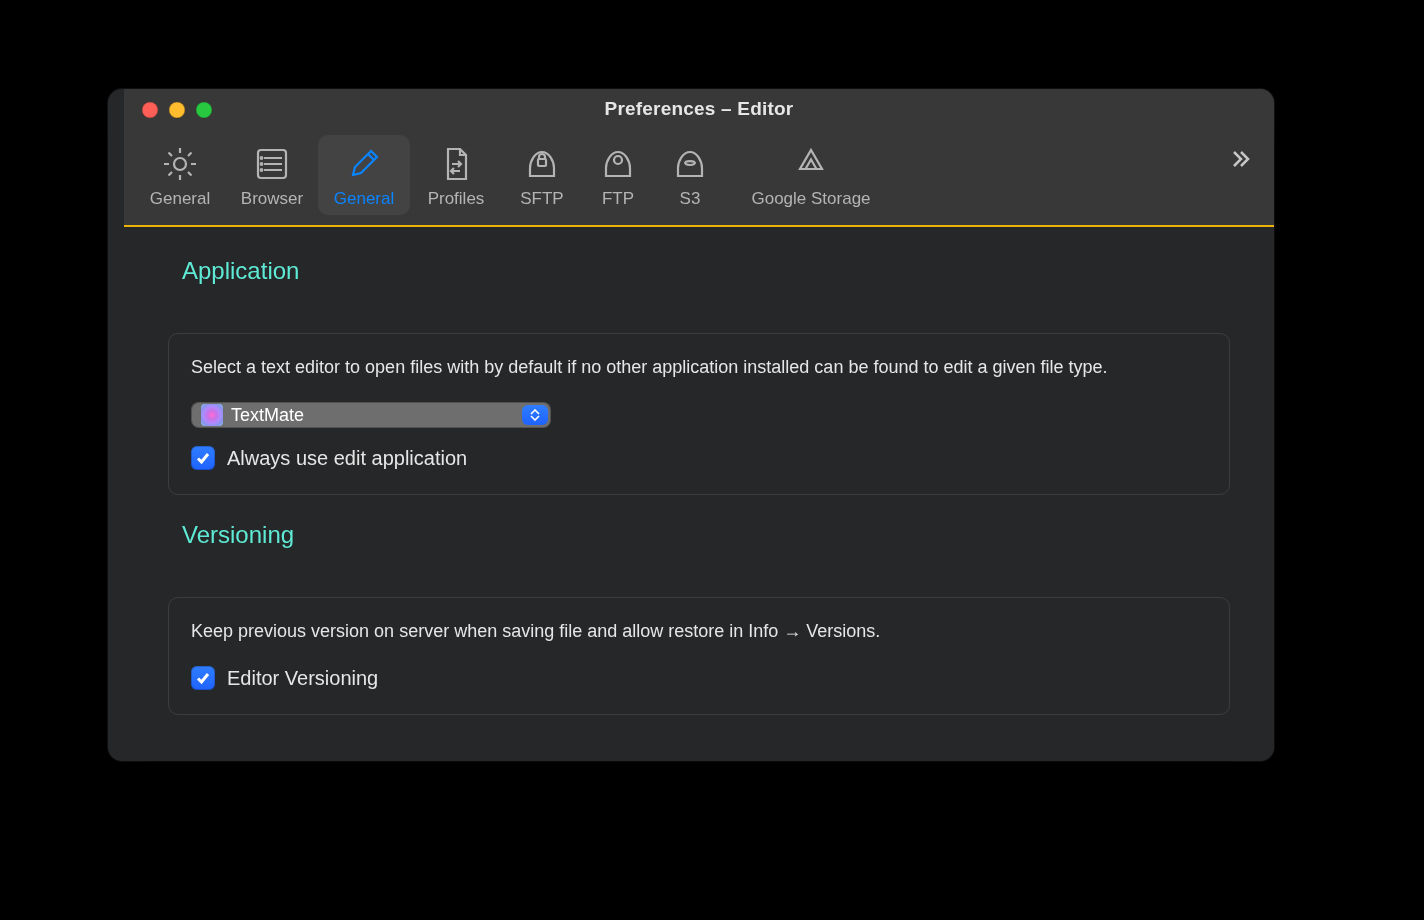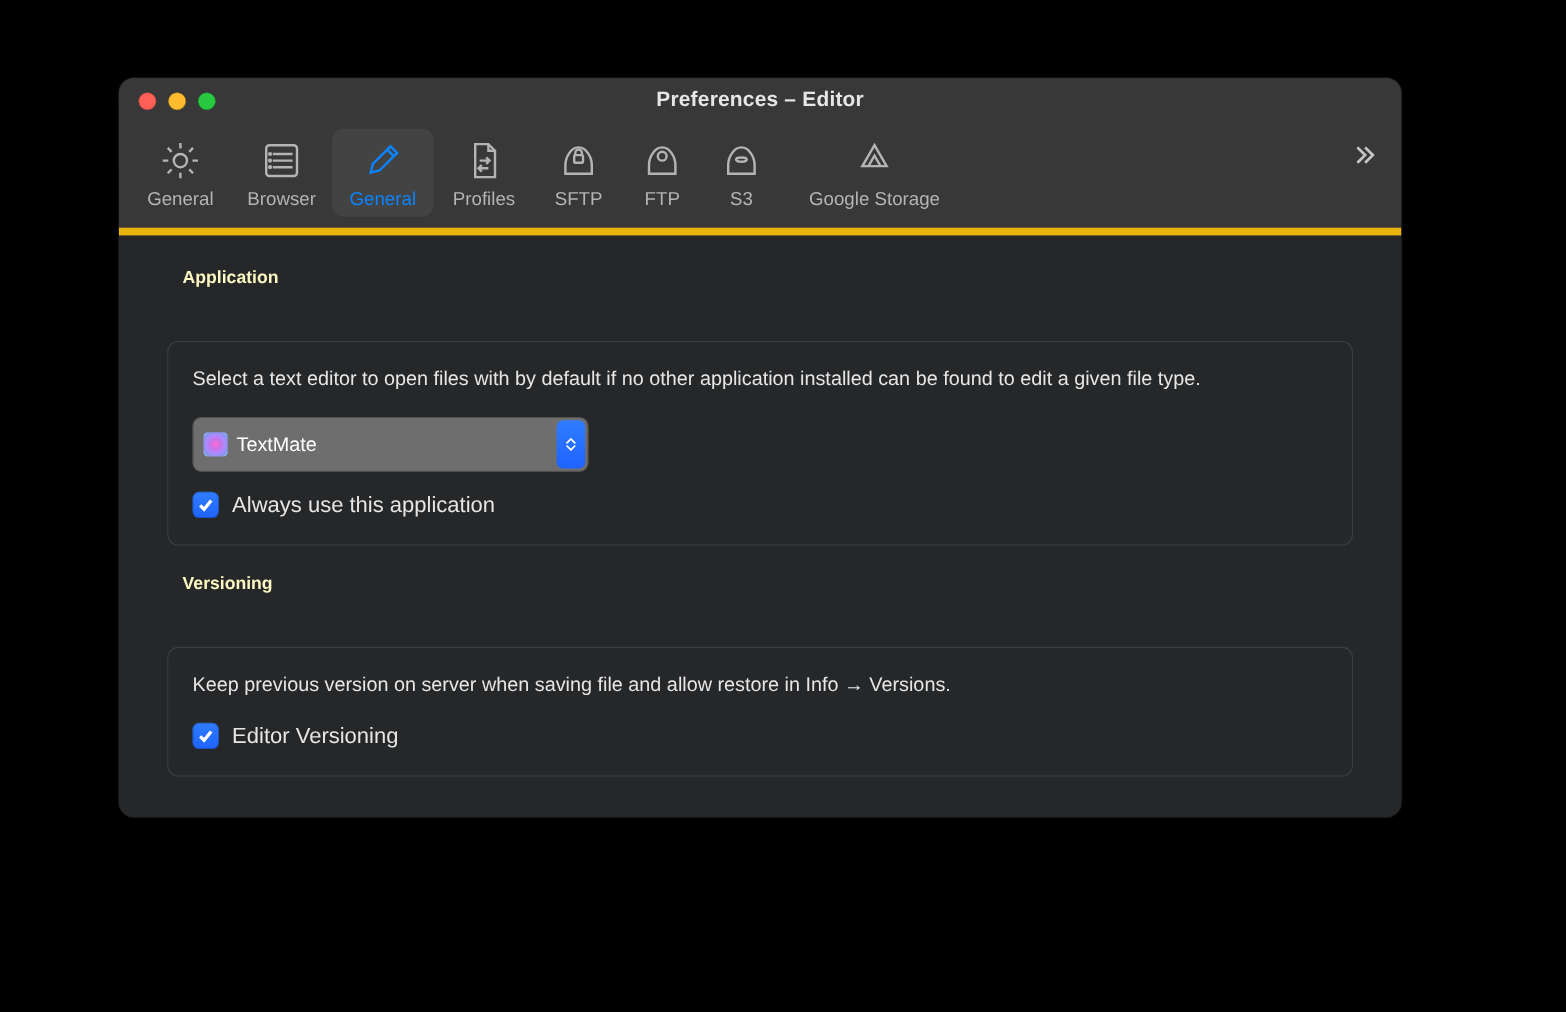--- a/index.html
+++ b/index.html
@@ -7,27 +7,28 @@
     width: 1424px;
     height: 920px;
     background: #000;
     font-family: -apple-system, BlinkMacSystemFont, "Helvetica Neue", Arial, sans-serif;
     overflow: hidden;
     -webkit-font-smoothing: antialiased;
   }
   .window {
     position: absolute;
     left: 108px;
-    top: 71px;
+    top: 89px;
     width: 1166px;
     height: 672px;
     background: #262729;
     border-radius: 14px;
     box-shadow: 0 20px 60px rgba(0,0,0,0.6), 0 0 0 1px rgba(255,255,255,0.08);
     overflow: hidden;
+    padding-left: 16px;
   }
   .titlebar {
     height: 40px;
     display: flex;
     align-items: center;
     padding: 0 14px;
     position: relative;
     background: #383838;
   }
   .traffic-lights {
@@ -52,21 +53,21 @@
     font-weight: 600;
     font-size: 19px;
     letter-spacing: .2px;
   }
   .toolbar {
     display: flex;
     align-items: flex-start;
     padding: 6px 10px 10px 10px;
     gap: 0;
     background: #383838;
-    border-bottom: 7px solid #eab308;
+    border-bottom: 2px solid #eab308;
     position: relative;
   }
   .toolbar-item {
     display: flex;
     flex-direction: column;
     align-items: center;
     justify-content: flex-start;
     min-width: 92px;
     padding: 6px 10px 6px 10px;
     border-radius: 10px;
@@ -96,23 +97,23 @@
     color: #c6c6c6;
     font-size: 26px;
   }
 
   .content {
     padding: 30px 44px 40px 44px;
     background: #262729;
     color: #e6e6e6;
   }
   .section-title {
-    font-size: 16px;
-    font-weight: 700;
-    color: #fef9c3;
+    font-size: 24px;
+    font-weight: 400;
+    color: #5eead4;
     margin-bottom: 6px;
     margin-left: 14px;
   }
   .box {
     border: 1px solid rgba(255,255,255,0.10);
     border-radius: 10px;
     padding: 20px 22px 24px 22px;
     background: rgba(255,255,255,0.00);
     margin-bottom: 26px;
     margin-top: 48px;
@@ -120,21 +121,21 @@
   .description {
     font-size: 18px;
     line-height: 1.45;
     color: #e6e6e6;
     margin-bottom: 22px;
   }
 
   .popup {
     display: inline-flex;
     align-items: center;
-    height: 50px;
+    height: 26px;
     width: 360px;
     background: #6e6e6e;
     border-radius: 8px;
     position: relative;
     box-shadow: inset 0 0 0 1px rgba(0,0,0,0.25);
     margin-bottom: 18px;
   }
   .popup .app-icon {
     width: 22px; height: 22px;
     margin: 0 8px 0 10px;
@@ -306,21 +307,21 @@
             </svg>
         </div>
       </div>
 
       <div class="check-row">
         <div class="checkbox">
           <svg viewBox="0 0 16 16">
               <polyline points="3,8.5 6.5,12 13,4"></polyline>
             </svg>
         </div>
-        <div class="check-label">Always use this application</div>
+        <div class="check-label">Always use edit application</div>
       </div>
     </div>
 
     <div class="section-title">Versioning</div>
     <div class="box">
       <div class="description">Keep previous version on server when saving file and allow restore in Info → Versions.</div>
 
       <div class="check-row">
         <div class="checkbox">
           <svg viewBox="0 0 16 16">

